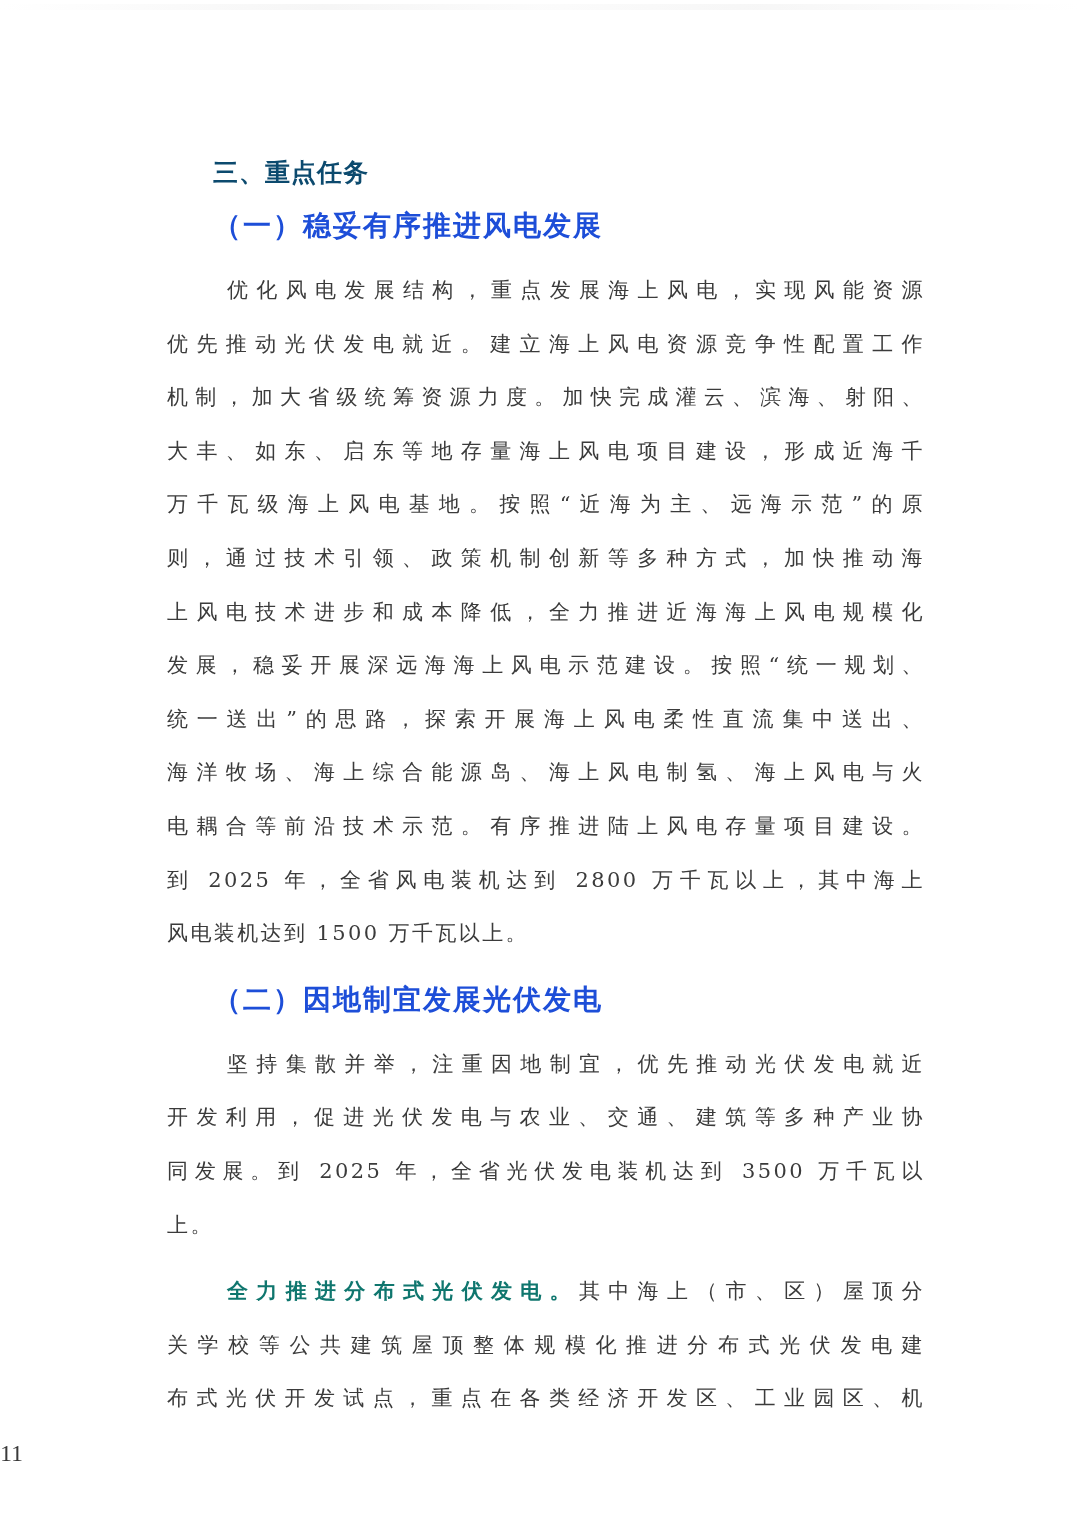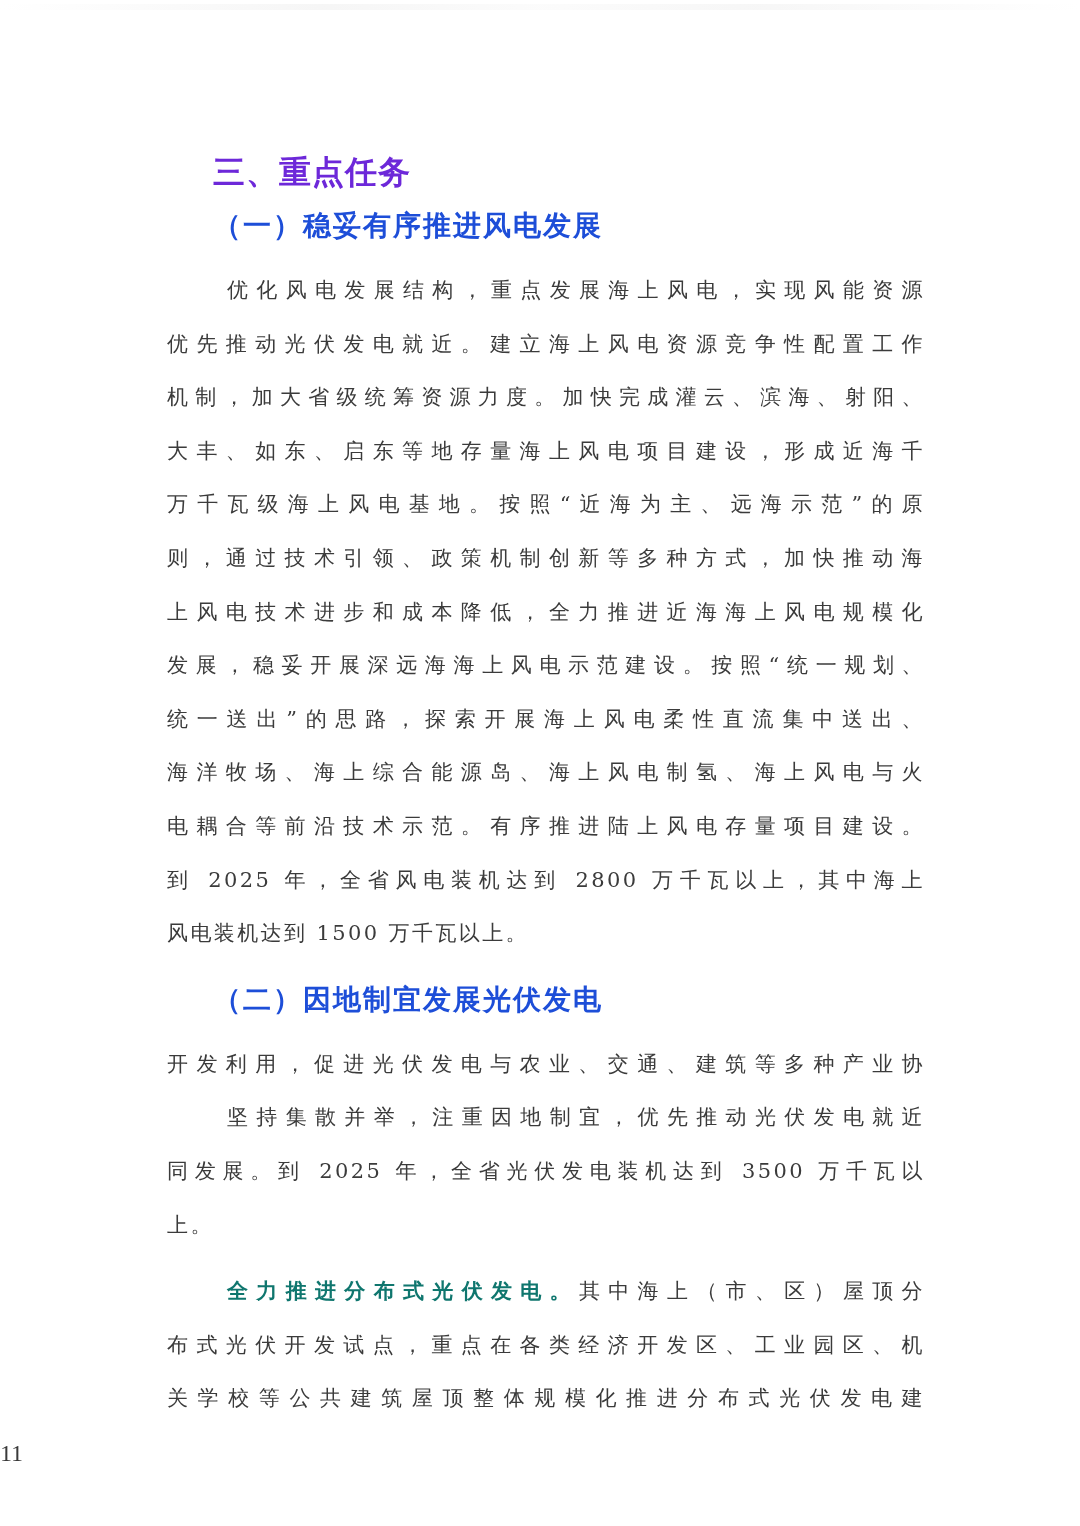--- a/index.html
+++ b/index.html
@@ -26,26 +26,26 @@
       position: absolute;
       left: 155px;
       top: 146px;
       width: 758px;
       color: #3a3a3a;
       font-family: "DejaVu Serif", "Liberation Serif", serif;
     }
     .heading-1 {
       font-family: Liberation Serif, serif;
       font-weight: bold;
-      font-size: 32px;
+      font-size: 25px;
       line-height: 53px;
       height: 53px;
       margin: 0;
       padding-left: 58px;
-      color: #6d28d9;
+      color: #0c4a6e;
       letter-spacing: 1px;
     }
     .heading-2 {
       font-family: "DejaVu Serif", "Liberation Serif", serif;
       font-weight: bold;
       font-size: 28px;
       line-height: 53px;
       height: 53px;
       margin: 0;
       padding-left: 58px;
@@ -113,27 +113,27 @@
     <span class="line">统一送出”的思路，探索开展海上风电柔性直流集中送出、</span>
     <span class="line">海洋牧场、海上综合能源岛、海上风电制氢、海上风电与火</span>
     <span class="line">电耦合等前沿技术示范。有序推进陆上风电存量项目建设。</span>
     <span class="line">到 2025 年，全省风电装机达到 2800 万千瓦以上，其中海上</span>
     <span class="line last">风电装机达到 1500 万千瓦以上。</span>
   </p>
 
   <h2 class="heading-2">（二）因地制宜发展光伏发电</h2>
 
   <p class="para">
+    <span class="line indent">坚持集散并举，注重因地制宜，优先推动光伏发电就近</span>
     <span class="line">开发利用，促进光伏发电与农业、交通、建筑等多种产业协</span>
-    <span class="line indent">坚持集散并举，注重因地制宜，优先推动光伏发电就近</span>
     <span class="line">同发展。到 2025 年，全省光伏发电装机达到 3500 万千瓦以</span>
     <span class="line last">上。</span>
   </p>
 
   <p class="para">
     <span class="line indent"><span class="lead">全力推进分布式光伏发电。</span><span>其中海上（市、区）屋顶分</span></span>
+    <span class="line">关学校等公共建筑屋顶整体规模化推进分布式光伏发电建</span>
     <span class="line">布式光伏开发试点，重点在各类经济开发区、工业园区、机</span>
-    <span class="line">关学校等公共建筑屋顶整体规模化推进分布式光伏发电建</span>
   </p>
 
 </div>
 
 <div class="page-number">11</div>
 
 </body></html>

